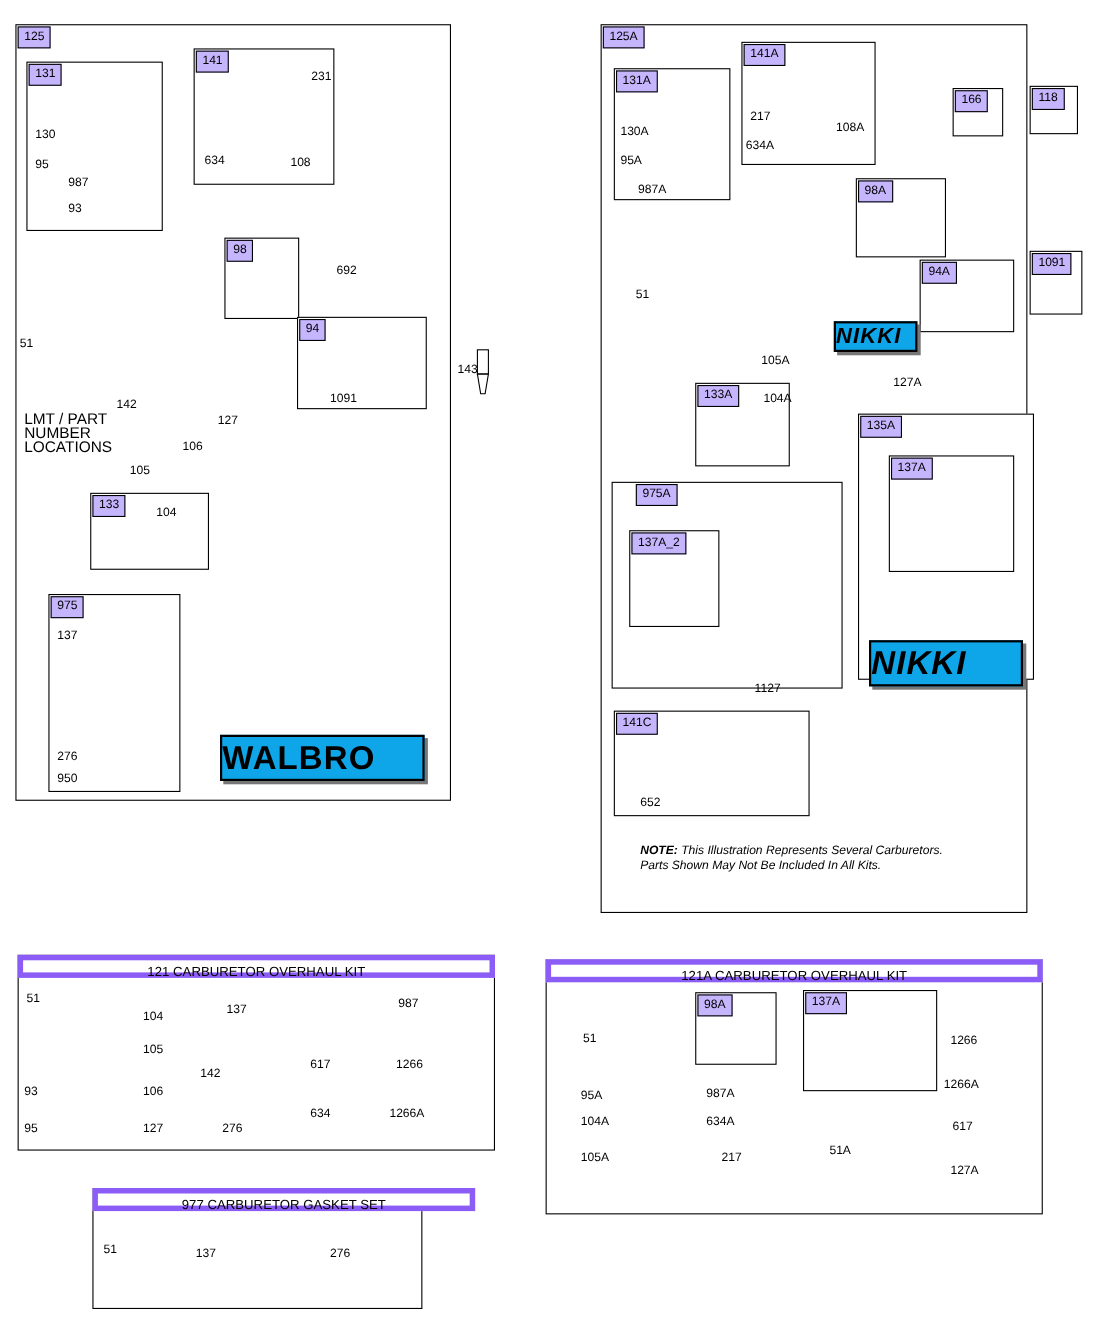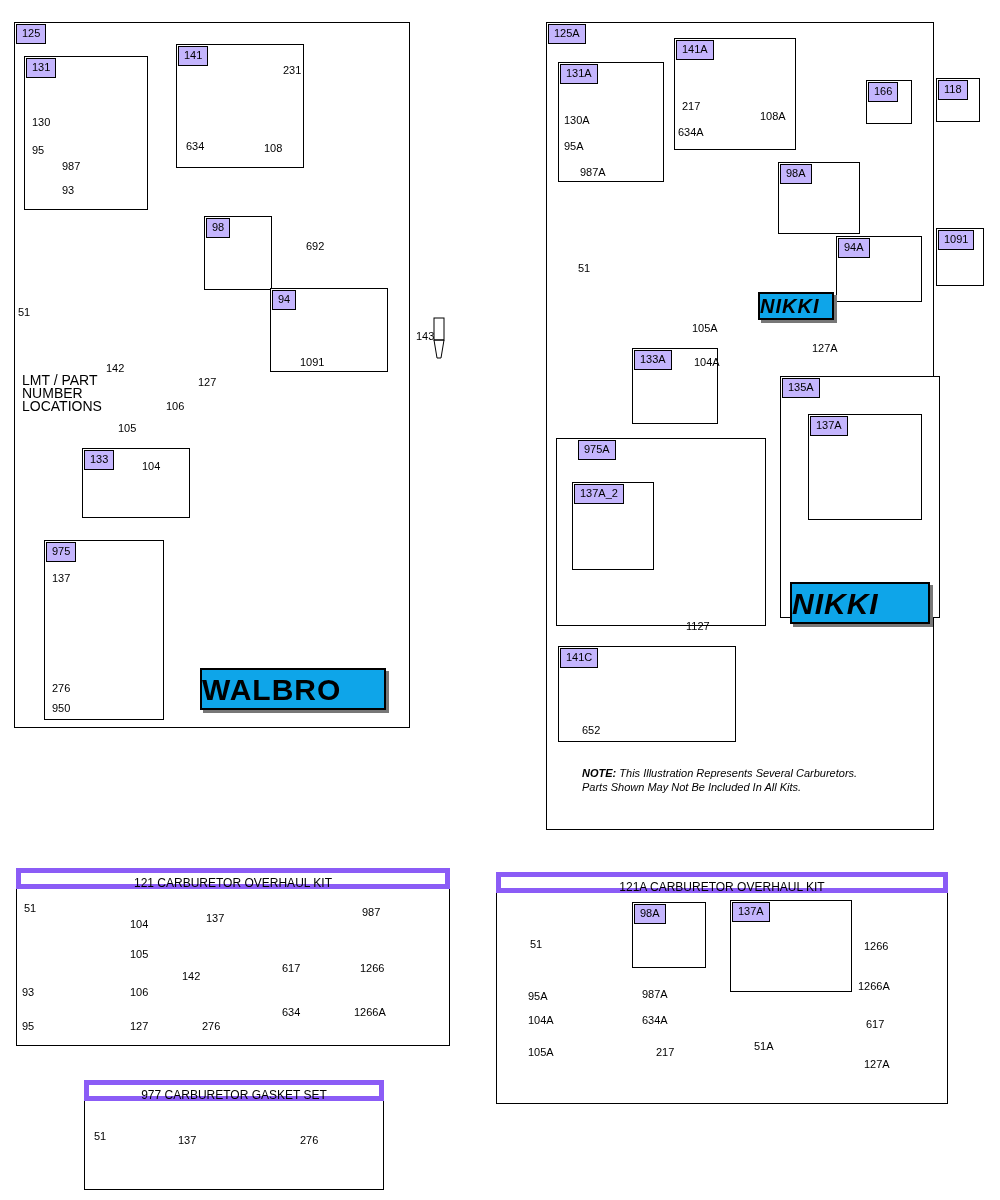--- a/index.html
+++ b/index.html
@@ -425,21 +425,21 @@
 <div class="lbl" style="left:360px;top:962px;">1266</div>
 <div class="lbl" style="left:22px;top:986px;">93</div>
 <div class="lbl" style="left:130px;top:986px;">106</div>
 <div class="lbl" style="left:282px;top:1006px;">634</div>
 <div class="lbl" style="left:354px;top:1006px;">1266A</div>
 <div class="lbl" style="left:22px;top:1020px;">95</div>
 <div class="lbl" style="left:130px;top:1020px;">127</div>
 <div class="lbl" style="left:202px;top:1020px;">276</div>
 
 <div class="panel" style="left:84px;top:1080px;width:300px;height:110px;"></div>
-<div class="kitheader" style="left:84px;top:1080px;width:300px;">977 CARBURETOR GASKET SET</div>
+<div class="kitheader" style="left:84px;top:1080px;width:348px;">977 CARBURETOR GASKET SET</div>
 <div class="lbl" style="left:94px;top:1130px;">51</div>
 <div class="lbl" style="left:178px;top:1134px;">137</div>
 <div class="lbl" style="left:300px;top:1134px;">276</div>
 
 <div class="panel" style="left:496px;top:872px;width:452px;height:232px;"></div>
 <div class="kitheader" style="left:496px;top:872px;width:452px;">121A CARBURETOR OVERHAUL KIT</div>
 <div class="lbl" style="left:530px;top:938px;">51</div>
 <div class="subbox" style="left:632px;top:902px;width:74px;height:66px;"></div>
 <div class="callout" style="left:634px;top:904px;">98A</div>
 <div class="subbox" style="left:730px;top:900px;width:122px;height:92px;"></div>

